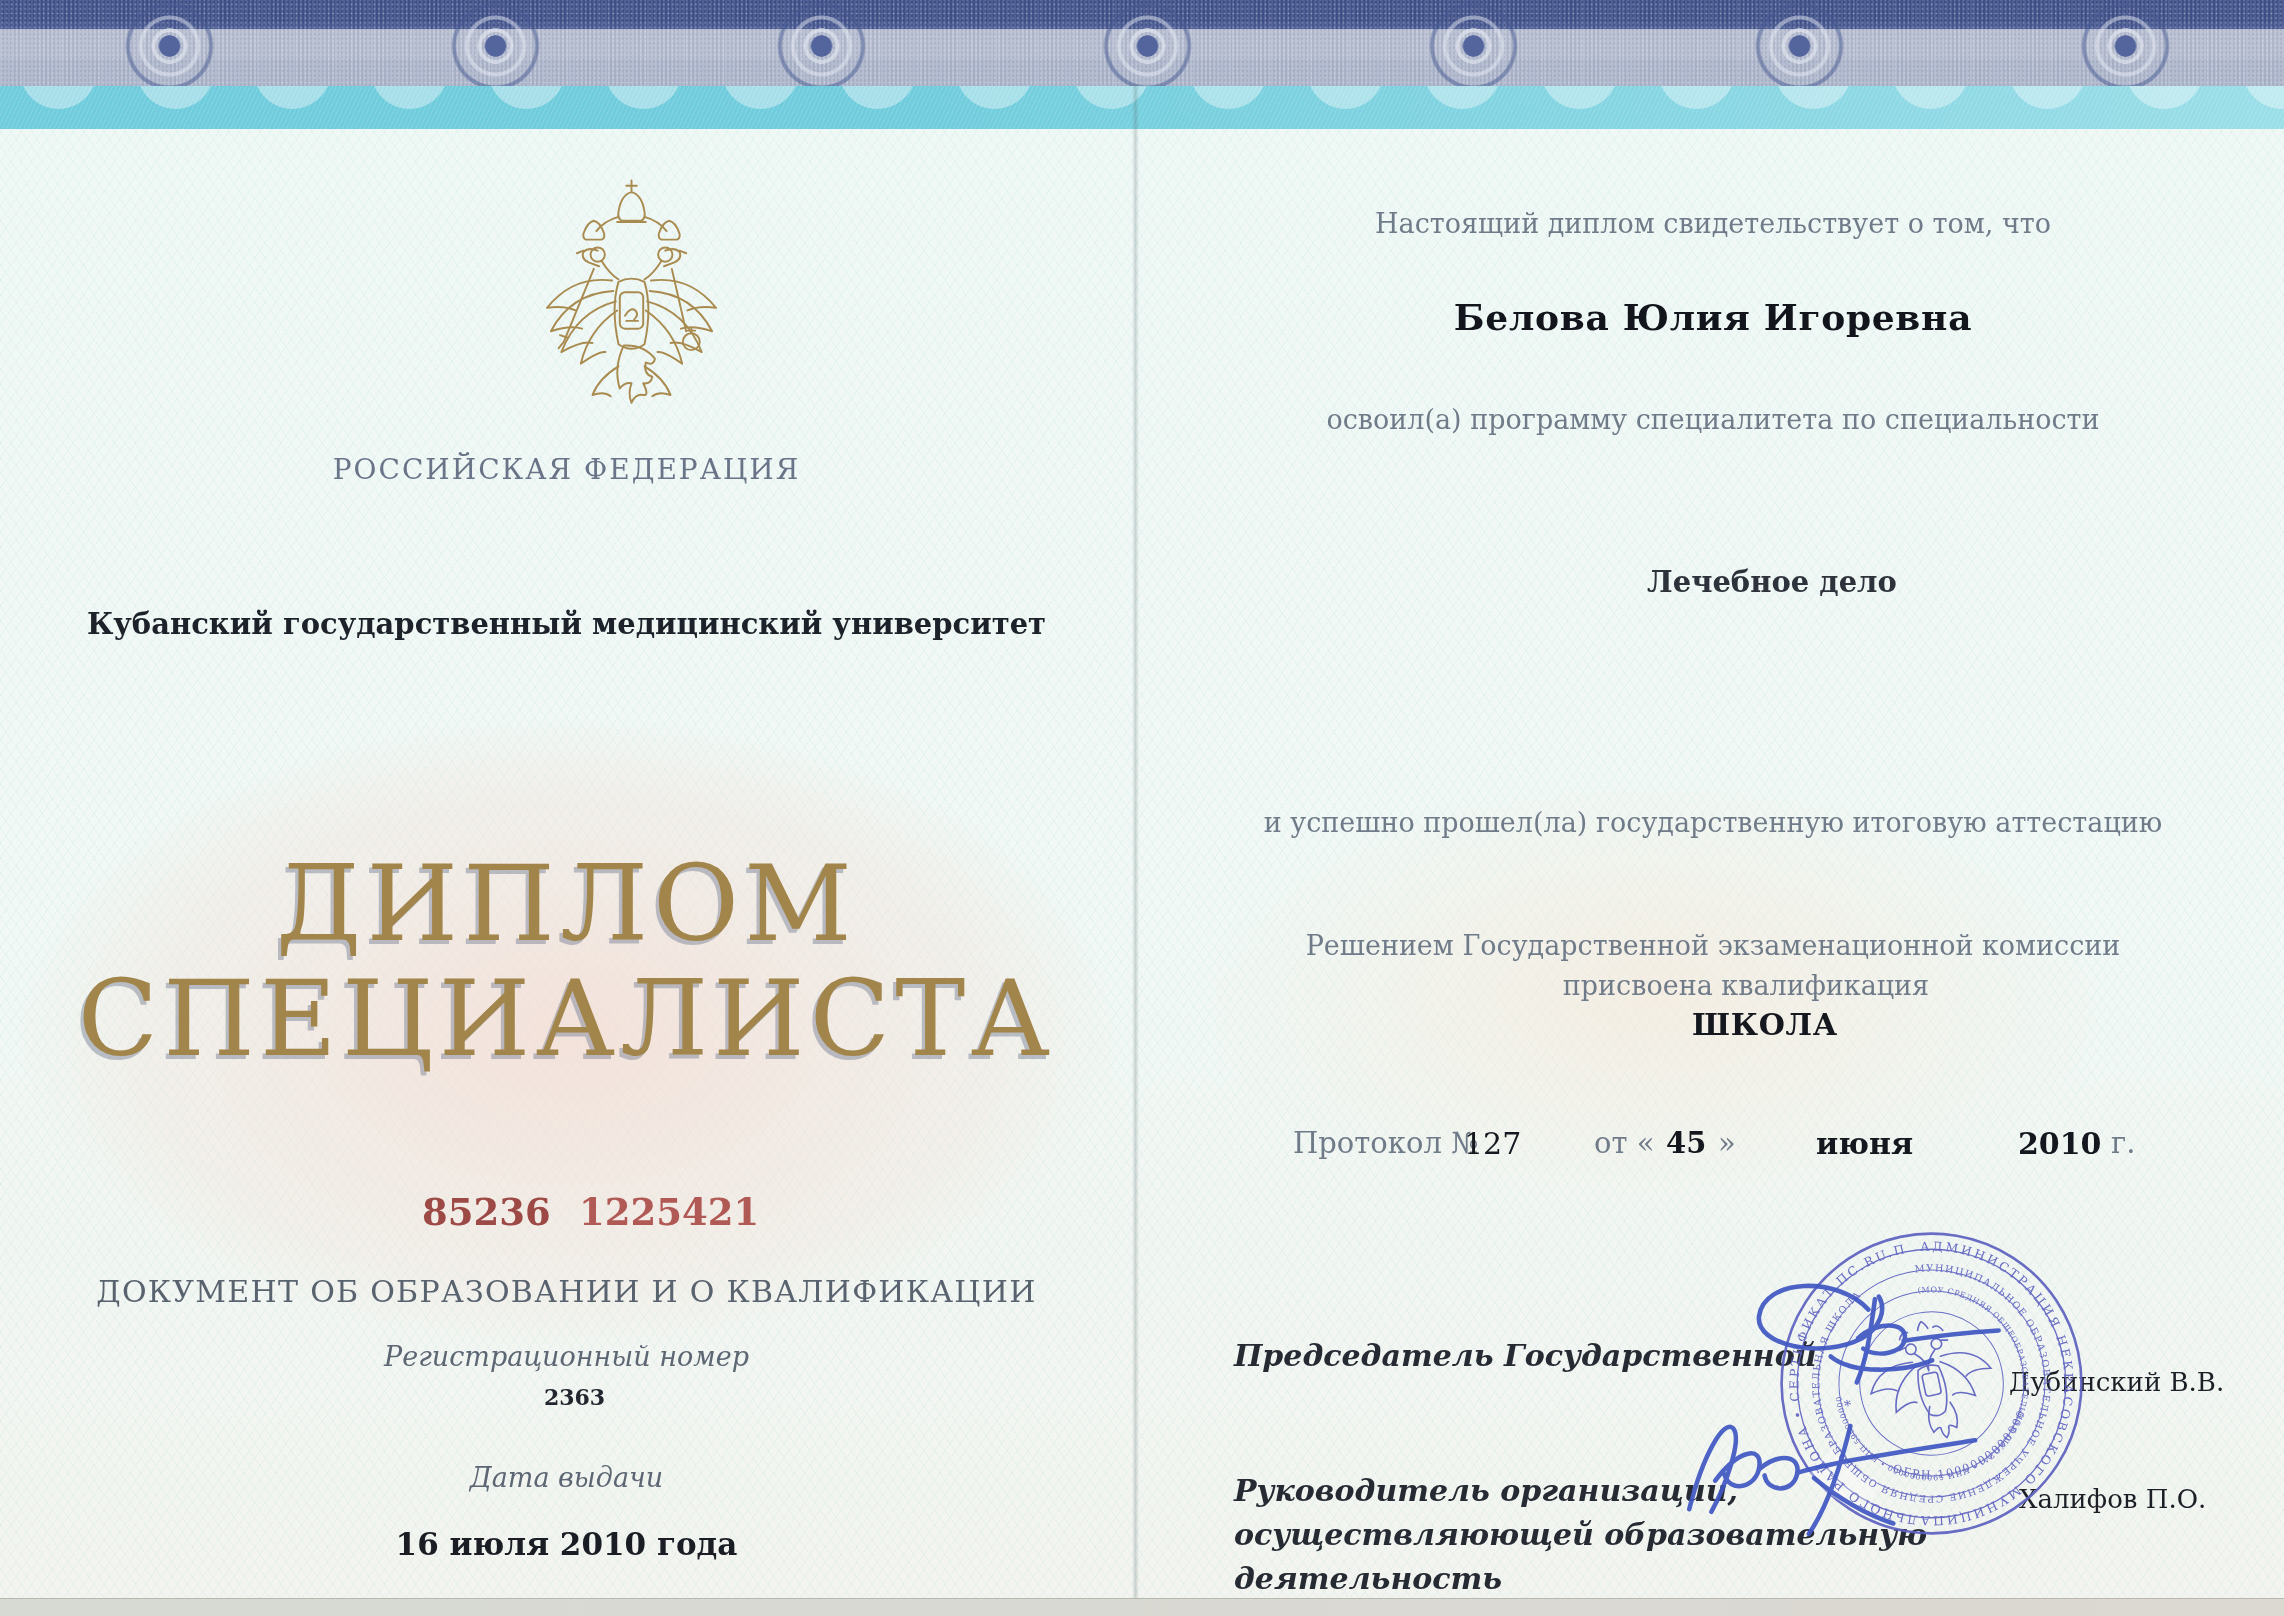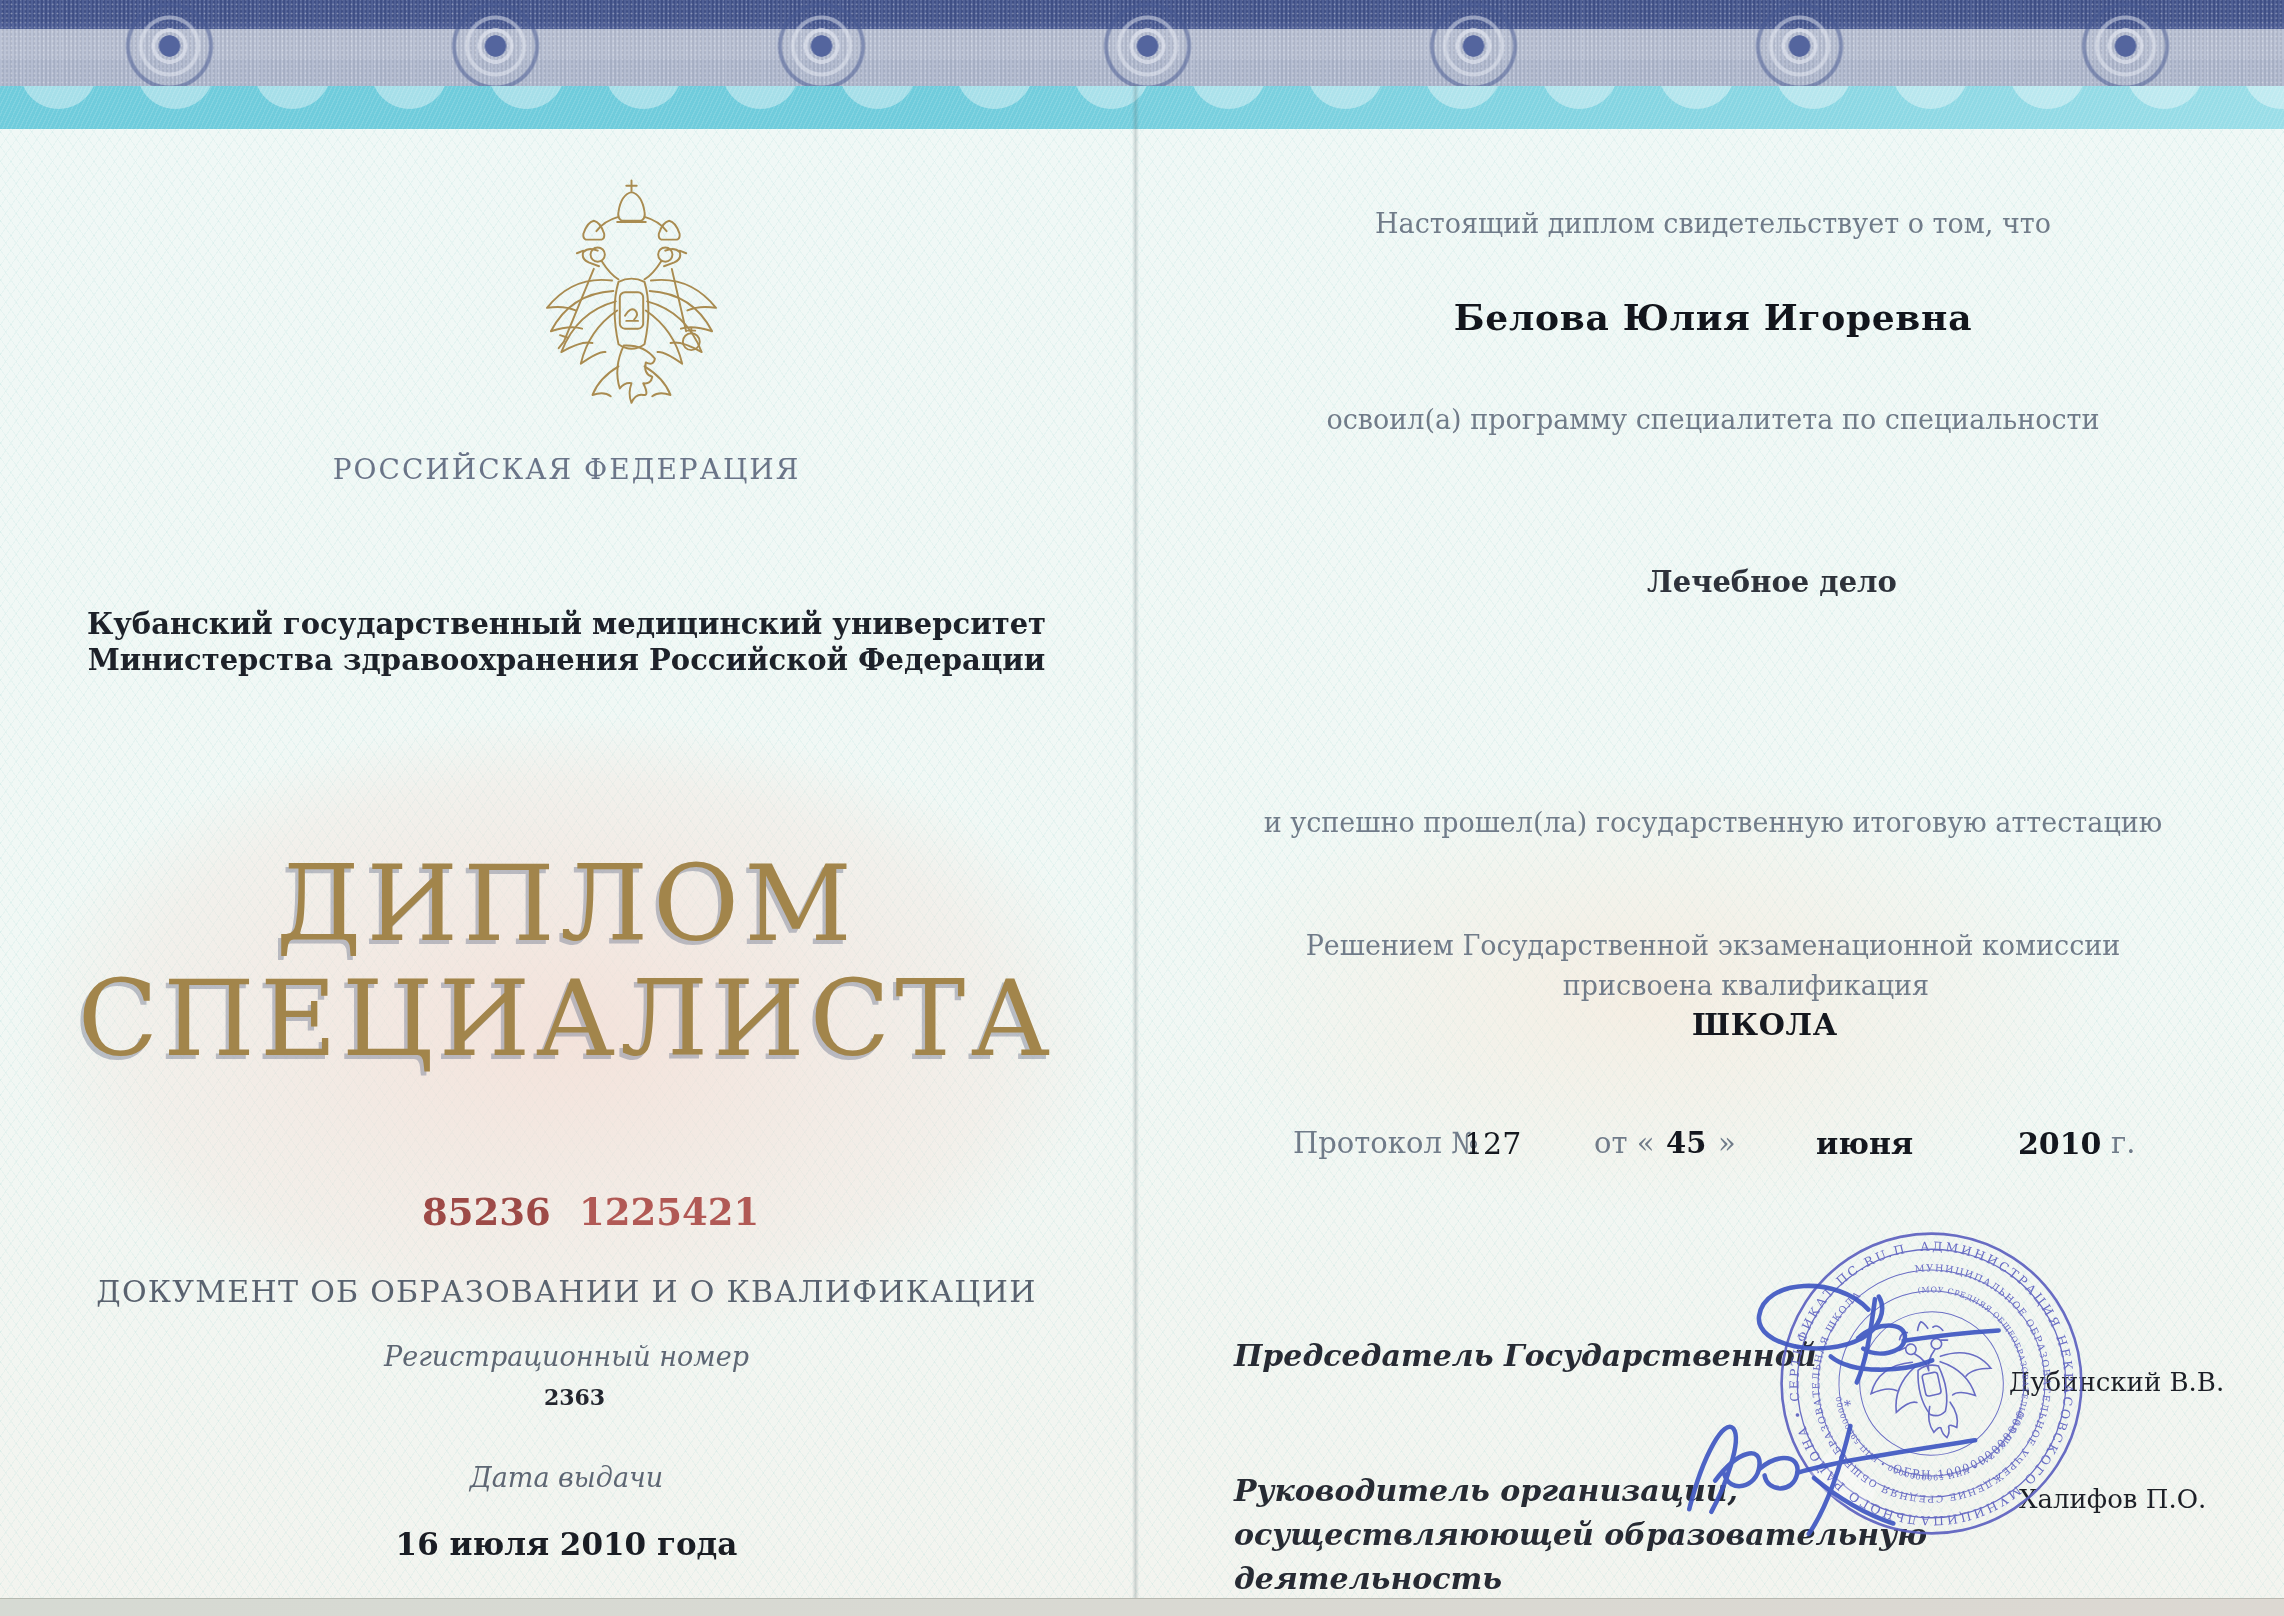--- a/index.html
+++ b/index.html
@@ -154,21 +154,20 @@
 
         <path d="M158 268 q-16 34 -6 66 q8 -10 18 -8 q-6 16 0 30 q6 -14 18 -12 q10 2 0 -18 q12 2 14 -10 q-14 -4 -10 -22 q12 6 14 -6 q-18 -22 -48 -20 z"></path>
         <path d="M150 300 q-30 18 -40 44 q18 -6 28 2 M190 300 q30 18 40 44 q-18 -6 -28 2"></path>
       </g>
     </svg>
 
     <div class="t center country">РОССИЙСКАЯ ФЕДЕРАЦИЯ</div>
 
     <div class="t center uni">
       <span style="display:block">Кубанский государственный медицинский университет</span>
-      <span style="display:block">Министерства здравоохранения Российской Федерации</span>
     </div>
 
     <div class="t center title1">ДИПЛОМ</div>
     <div class="t center title2">СПЕЦИАЛИСТА</div>
 
     <div class="t num-series">85236</div>
     <div class="t num-number">1225421</div>
 
     <div class="t center doctype">ДОКУМЕНТ ОБ ОБРАЗОВАНИИ И О КВАЛИФИКАЦИИ</div>
     <div class="t center reglabel">Регистрационный номер</div>

